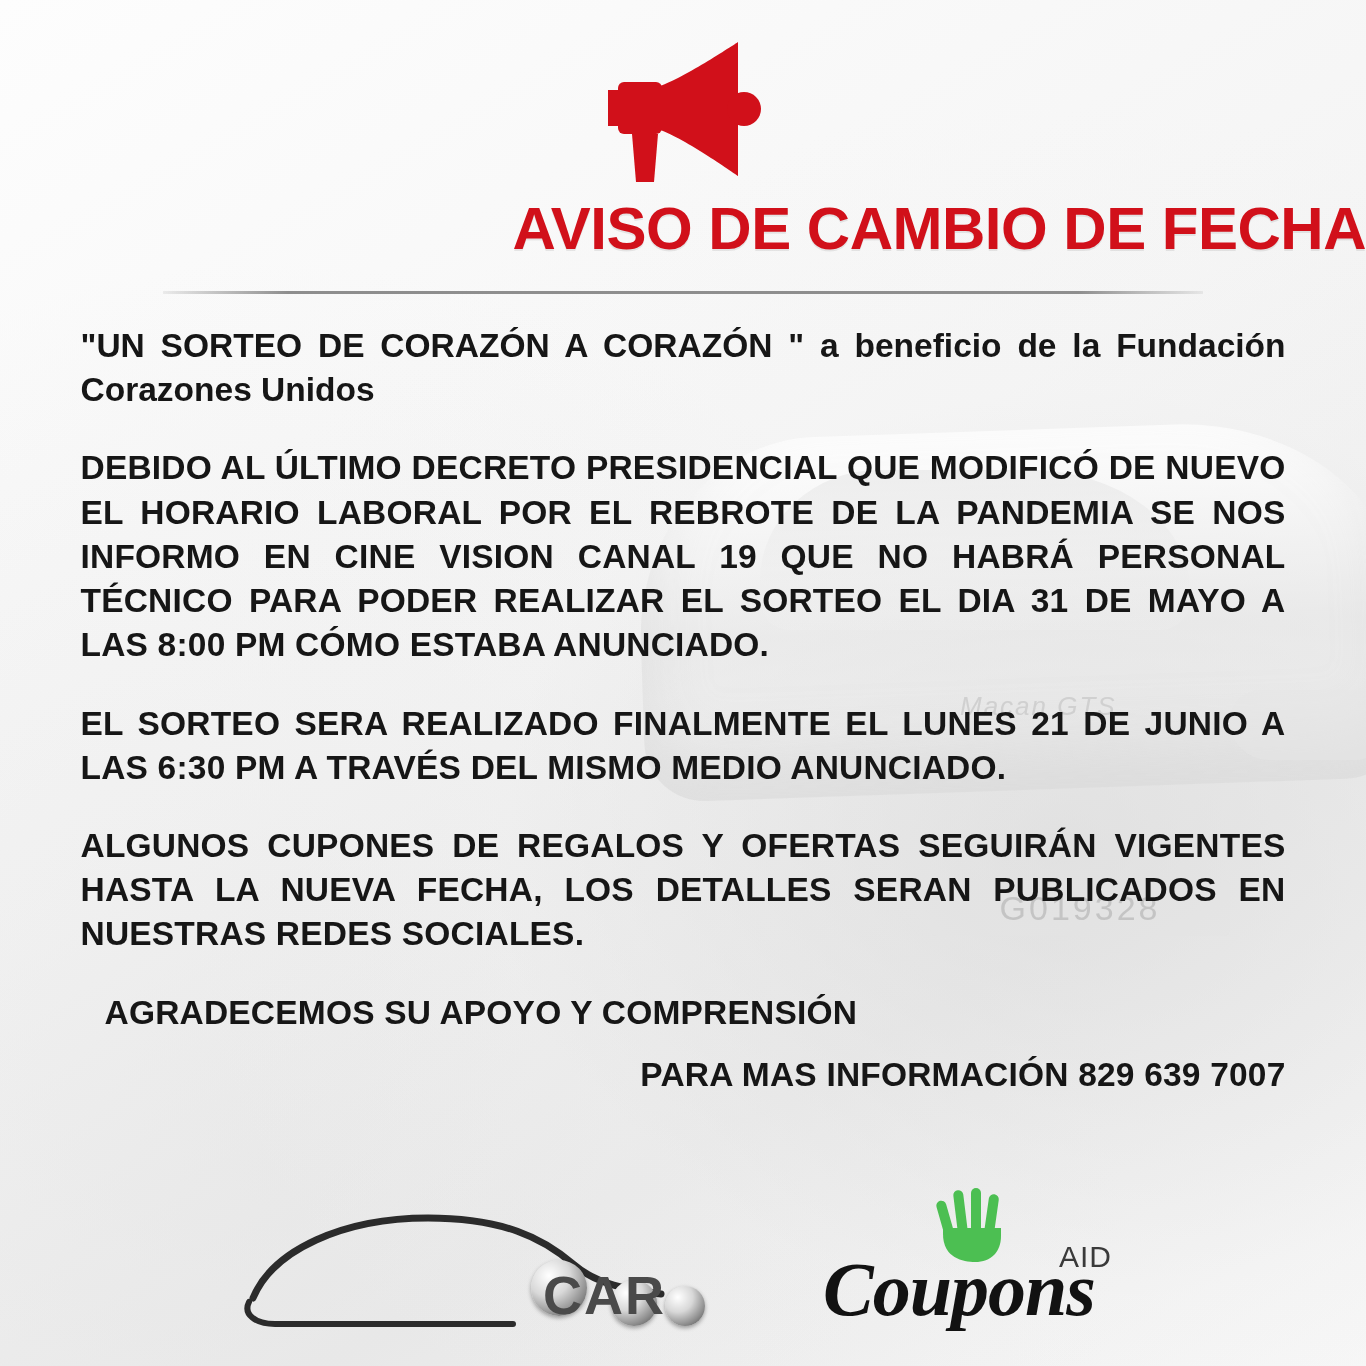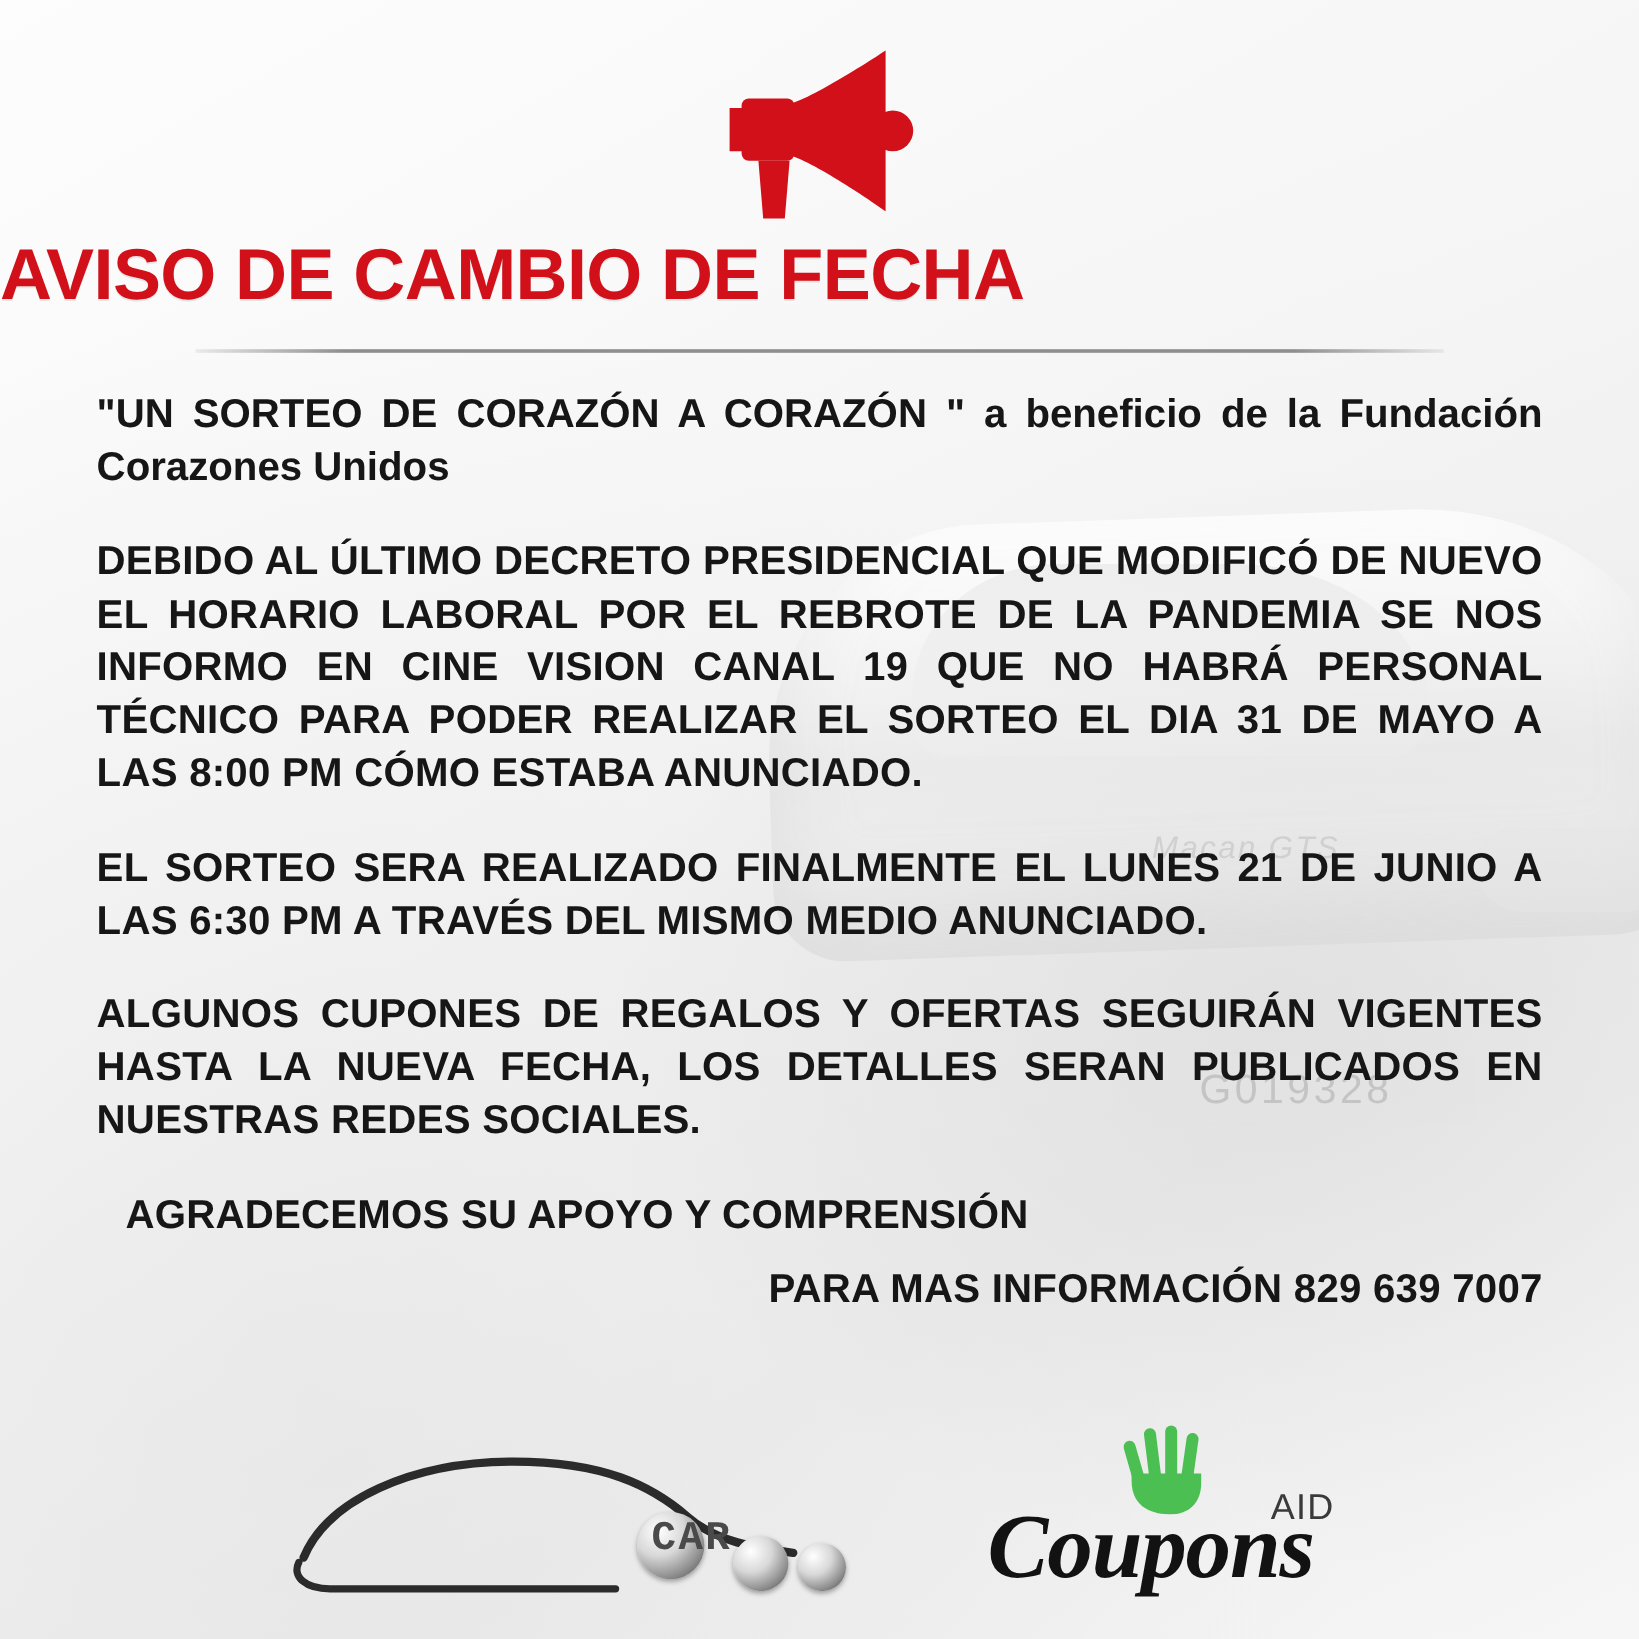--- a/index.html
+++ b/index.html
@@ -92,21 +92,21 @@
     justify-content: center;
     padding-top: 34px;
   }
   .megaphone {
     width: 190px;
     height: 150px;
   }
 
   .title {
     margin: 10px 0 0 0;
-    text-align: left;
+    text-align: right;
     color: #d1101a;
     font-size: 60px;
     font-weight: bold;
     letter-spacing: -0.5px;
     font-family: "Liberation Sans", sans-serif;
     text-shadow: 0 2px 0 rgba(0,0,0,0.08);
   }
 
   .divider {
     width: 1040px;
@@ -176,23 +176,23 @@
     background: linear-gradient(180deg, #3b3b3b 0%, #111 40%, #555 60%, #1d1d1d 100%);
     -webkit-background-clip: text;
     background-clip: text;
     color: transparent;
     letter-spacing: -2px;
   }
   .lotto-car {
     position: absolute;
     left: 330px;
     top: 66px;
-    font-size: 34px;
+    font-size: 54px;
     font-weight: bold;
-    font-family: Liberation Mono, monospace;
+    font-family: Liberation Sans, sans-serif;
     color: #4a4a4a;
     letter-spacing: 2px;
     text-align: right;
   }
   .lotto-swoosh {
     position: absolute;
     inset: 0;
   }
   .ball {
     position: absolute;

